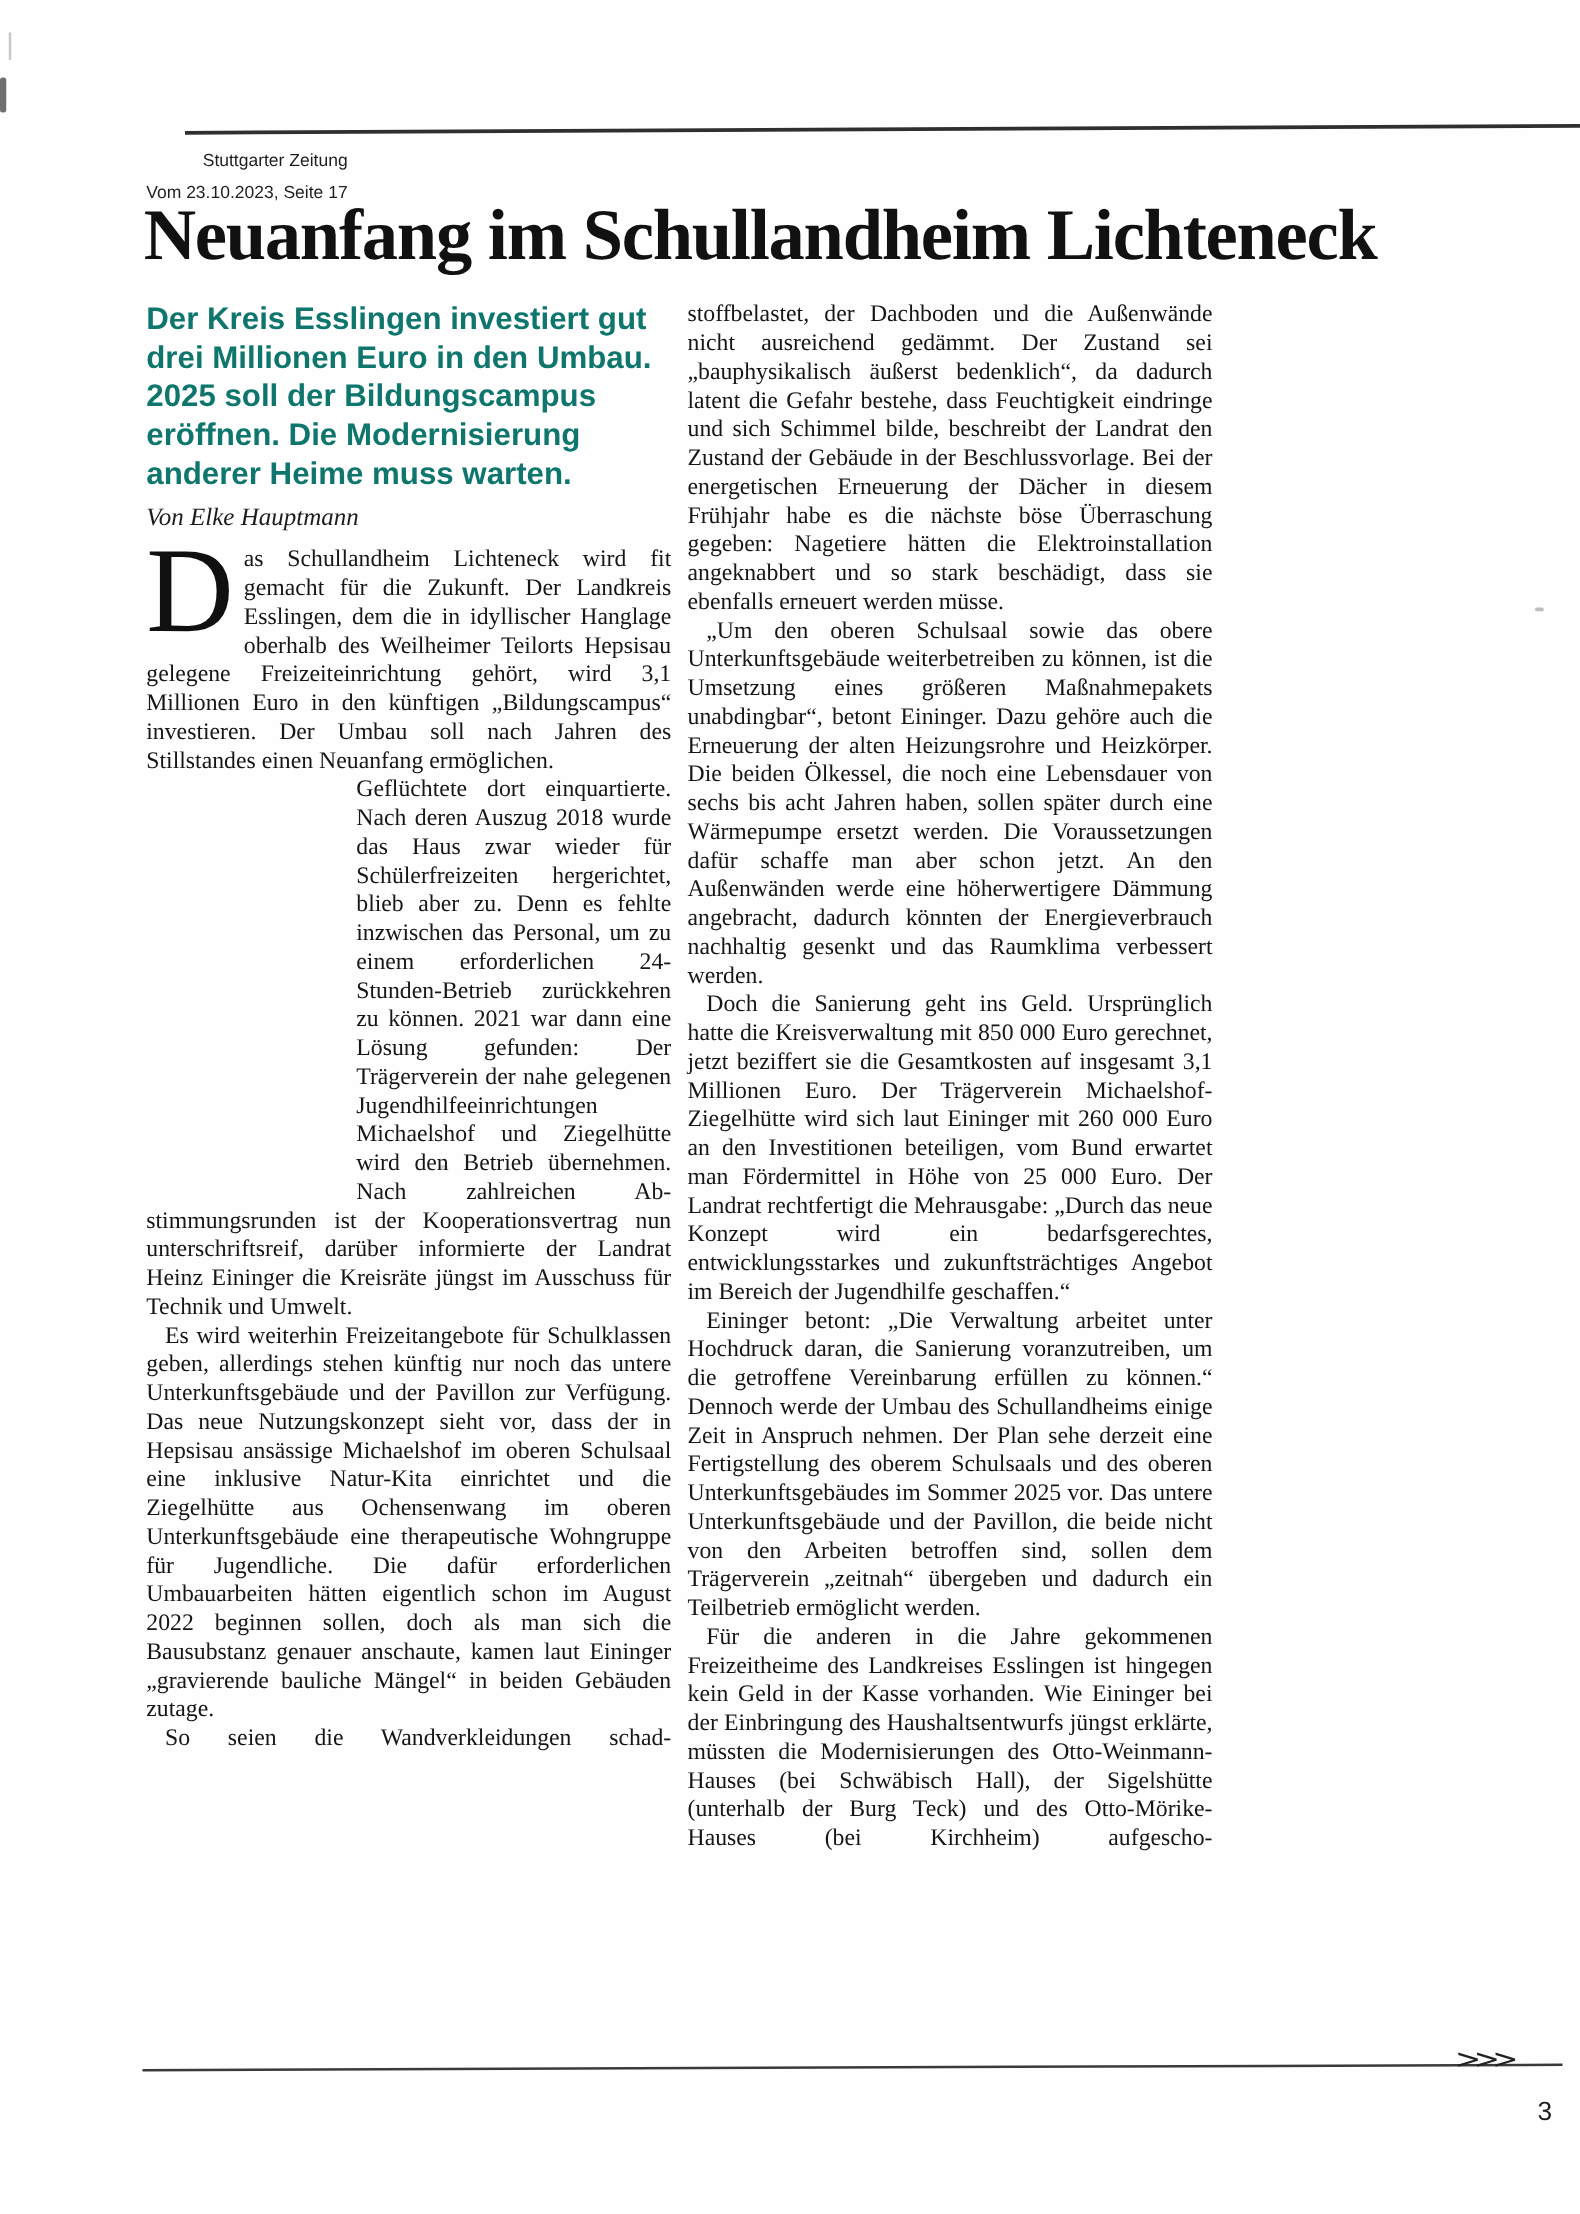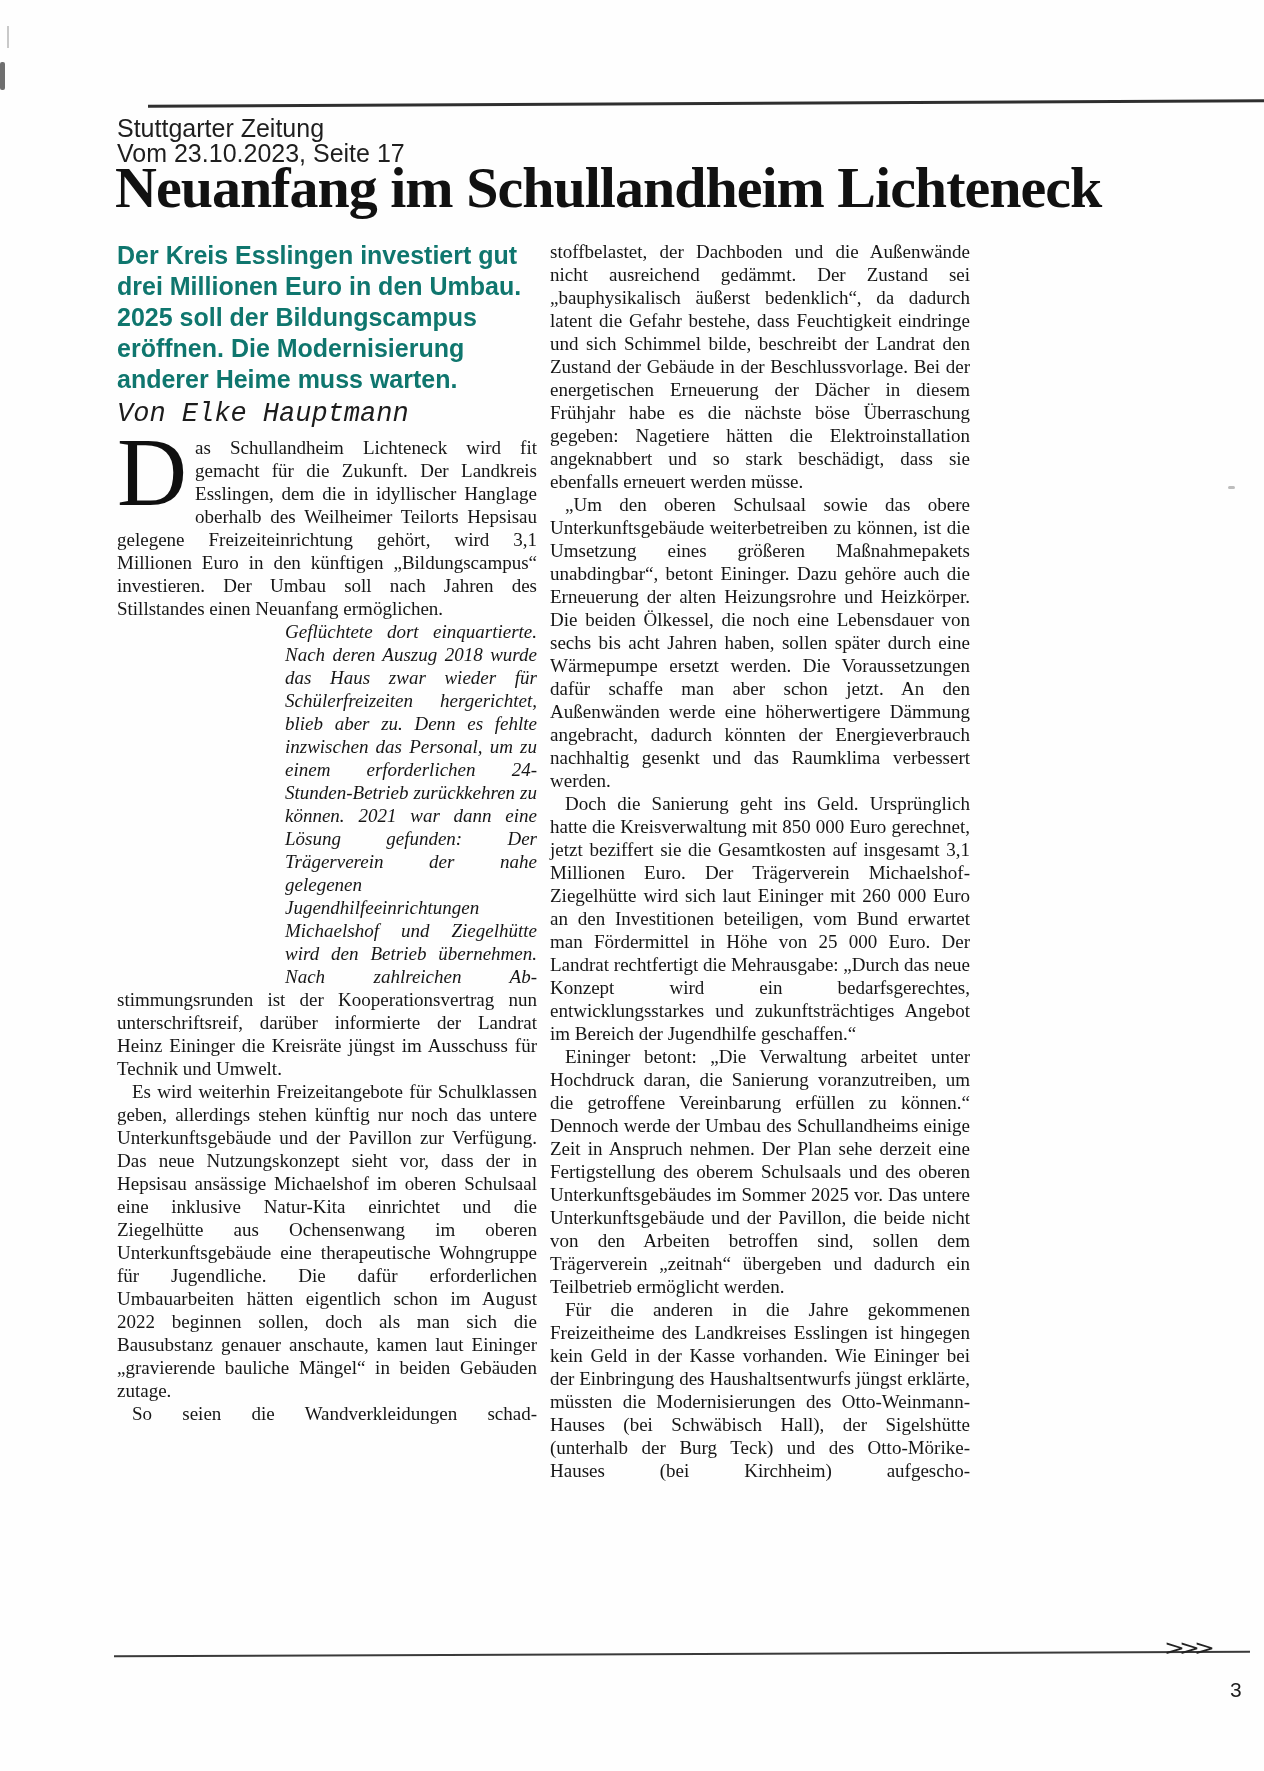--- a/index.html
+++ b/index.html
@@ -24,61 +24,61 @@
   .edge-tick {
     position: absolute; left: 7px; top: 26px; width: 2px; height: 22px;
     background: #c9c9c9;
   }
   .speck1 { position: absolute; left: 1228px; top: 486px; width: 7px; height: 3px; background: #bdbdbd; border-radius: 2px; }
   .speck2 { position: absolute; left: 352px; top: 932px; width: 6px; height: 4px; background: #d2d2d2; border-radius: 3px; }
 
   .source-block {
     position: absolute; left: 117px; top: 116px;
     font-family: "Liberation Sans", sans-serif;
-    font-size: 25px; line-height: 25px; color: #1e1e1e;
+    font-size: 14px; line-height: 25px; color: #1e1e1e; text-align: right;
   }
   .headline {
     position: absolute; left: 115px; top: 154px;
     font-family: "Liberation Serif", serif;
     font-weight: bold; font-size: 58px; letter-spacing: -1px;
     color: #111; white-space: nowrap;
   }
 
   .columns {
     position: absolute; left: 117px; top: 240px; width: 853px;
     display: flex; gap: 13px;
   }
   .col { width: 420px; }
 
   .lead {
     font-family: "Liberation Sans", sans-serif;
     font-weight: bold; font-size: 25px; line-height: 31px;
     color: #0f766e; width: 414px; margin: 0 0 7px 0;
   }
   .byline {
-    font-family: Liberation Mono, monospace;
-    font-style: italic; font-size: 27px; line-height: 25px;
+    font-family: Liberation Serif, serif;
+    font-style: italic; font-size: 20px; line-height: 25px;
     color: #1c1c1c; margin: 0 0 9px 0;
   }
   .body-p {
     font-size: 19px; line-height: 23px;
     text-align: justify; margin: 0;
     hyphens: auto; -webkit-hyphens: auto;
     color: #161616;
   }
   .indent { text-indent: 15px; }
   .runs-on { text-align-last: justify; }
   .dropcap {
     float: left;
     font-size: 97px; line-height: 70px;
     padding: 2px 8px 0 0;
     font-weight: normal; color: #101010;
   }
   .narrow-block {
-    width: 252px; margin-left: 168px; font-style: italic;
+    width: 252px; margin-left: 168px;
   }
 
   .footer-rule {
     position: absolute; left: 114px; top: 1653px; width: 1136px; height: 2px;
     background: #3a3a3a; transform: rotate(-0.22deg);
   }
   .continue-arrows {
     position: absolute; left: 1164px; top: 1633px;
     font-family: "DejaVu Sans", sans-serif;
     font-size: 25px; letter-spacing: -6px; color: #222;

